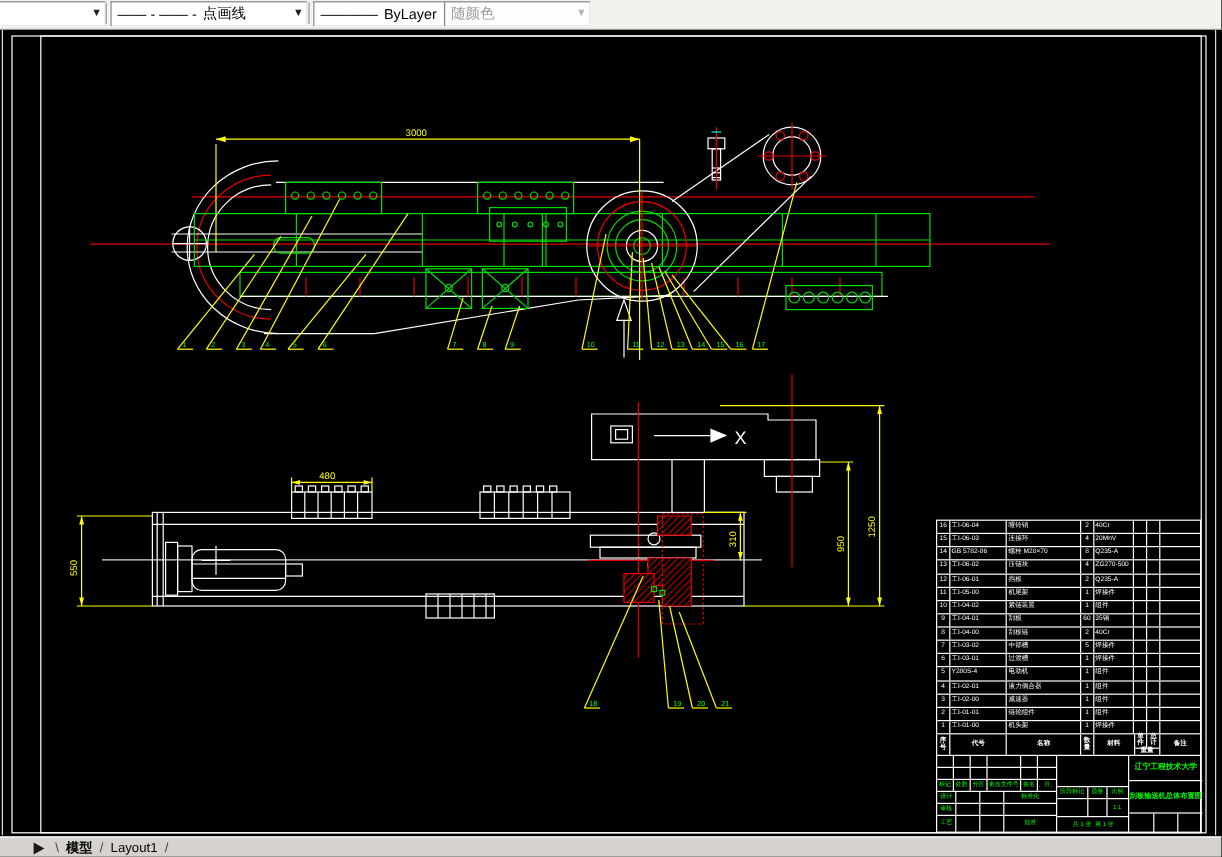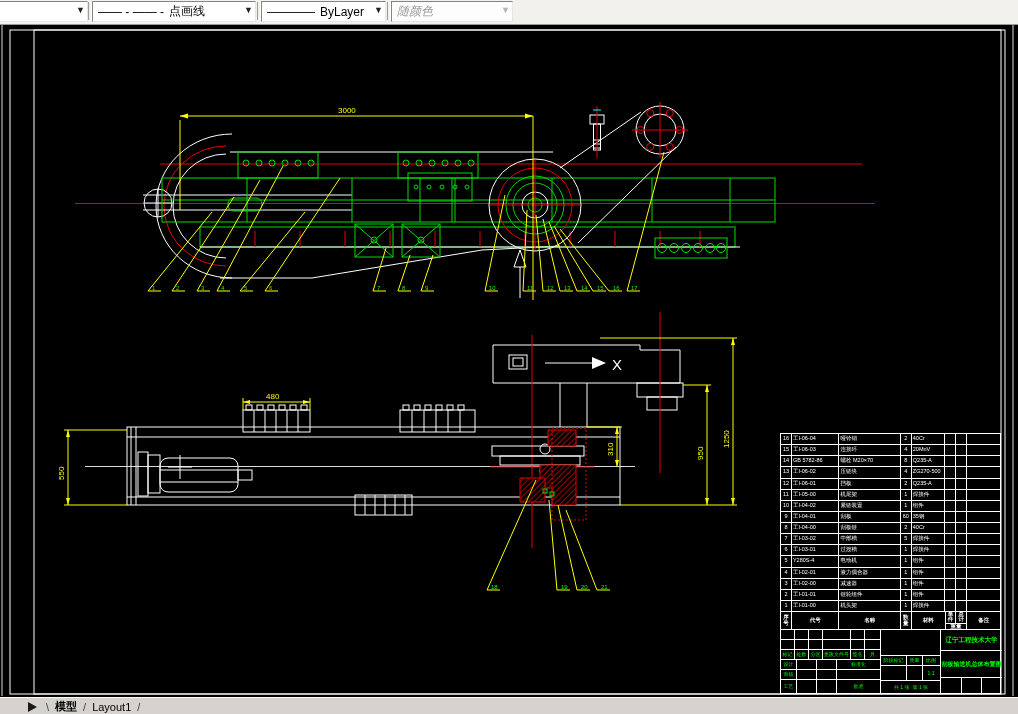--- a/index.html
+++ b/index.html
@@ -106,21 +106,21 @@
       <span class="txt">点画线</span>
       <span class="arrow">▼</span>
     </div>
     <div class="tsep" style="left:257px;"></div>
     <div class="combo" style="left:261px;width:123px;">
       <span class="txt">————</span>
       <span class="txt">ByLayer</span>
       <span class="arrow">▼</span>
     </div>
     <div class="tsep" style="left:387px;"></div>
-    <div class="combo disabled" style="left:391px;width:120px;font-style:italic;">
+    <div class="combo disabled" style="left:370px;width:120px;">
       <span class="txt">随颜色</span>
       <span class="arrow">▼</span>
     </div>
   </div>
 
   <svg id="dwg" width="1018" height="714" viewBox="0 0 1018 714">
     <defs>
       <pattern id="hatchR" width="4" height="4" patternUnits="userSpaceOnUse" patternTransform="rotate(45)">
         <rect width="4" height="4" fill="#000"></rect>
         <line x1="0" y1="0" x2="0" y2="4" stroke="#e60000" stroke-width="1.4"></line>

